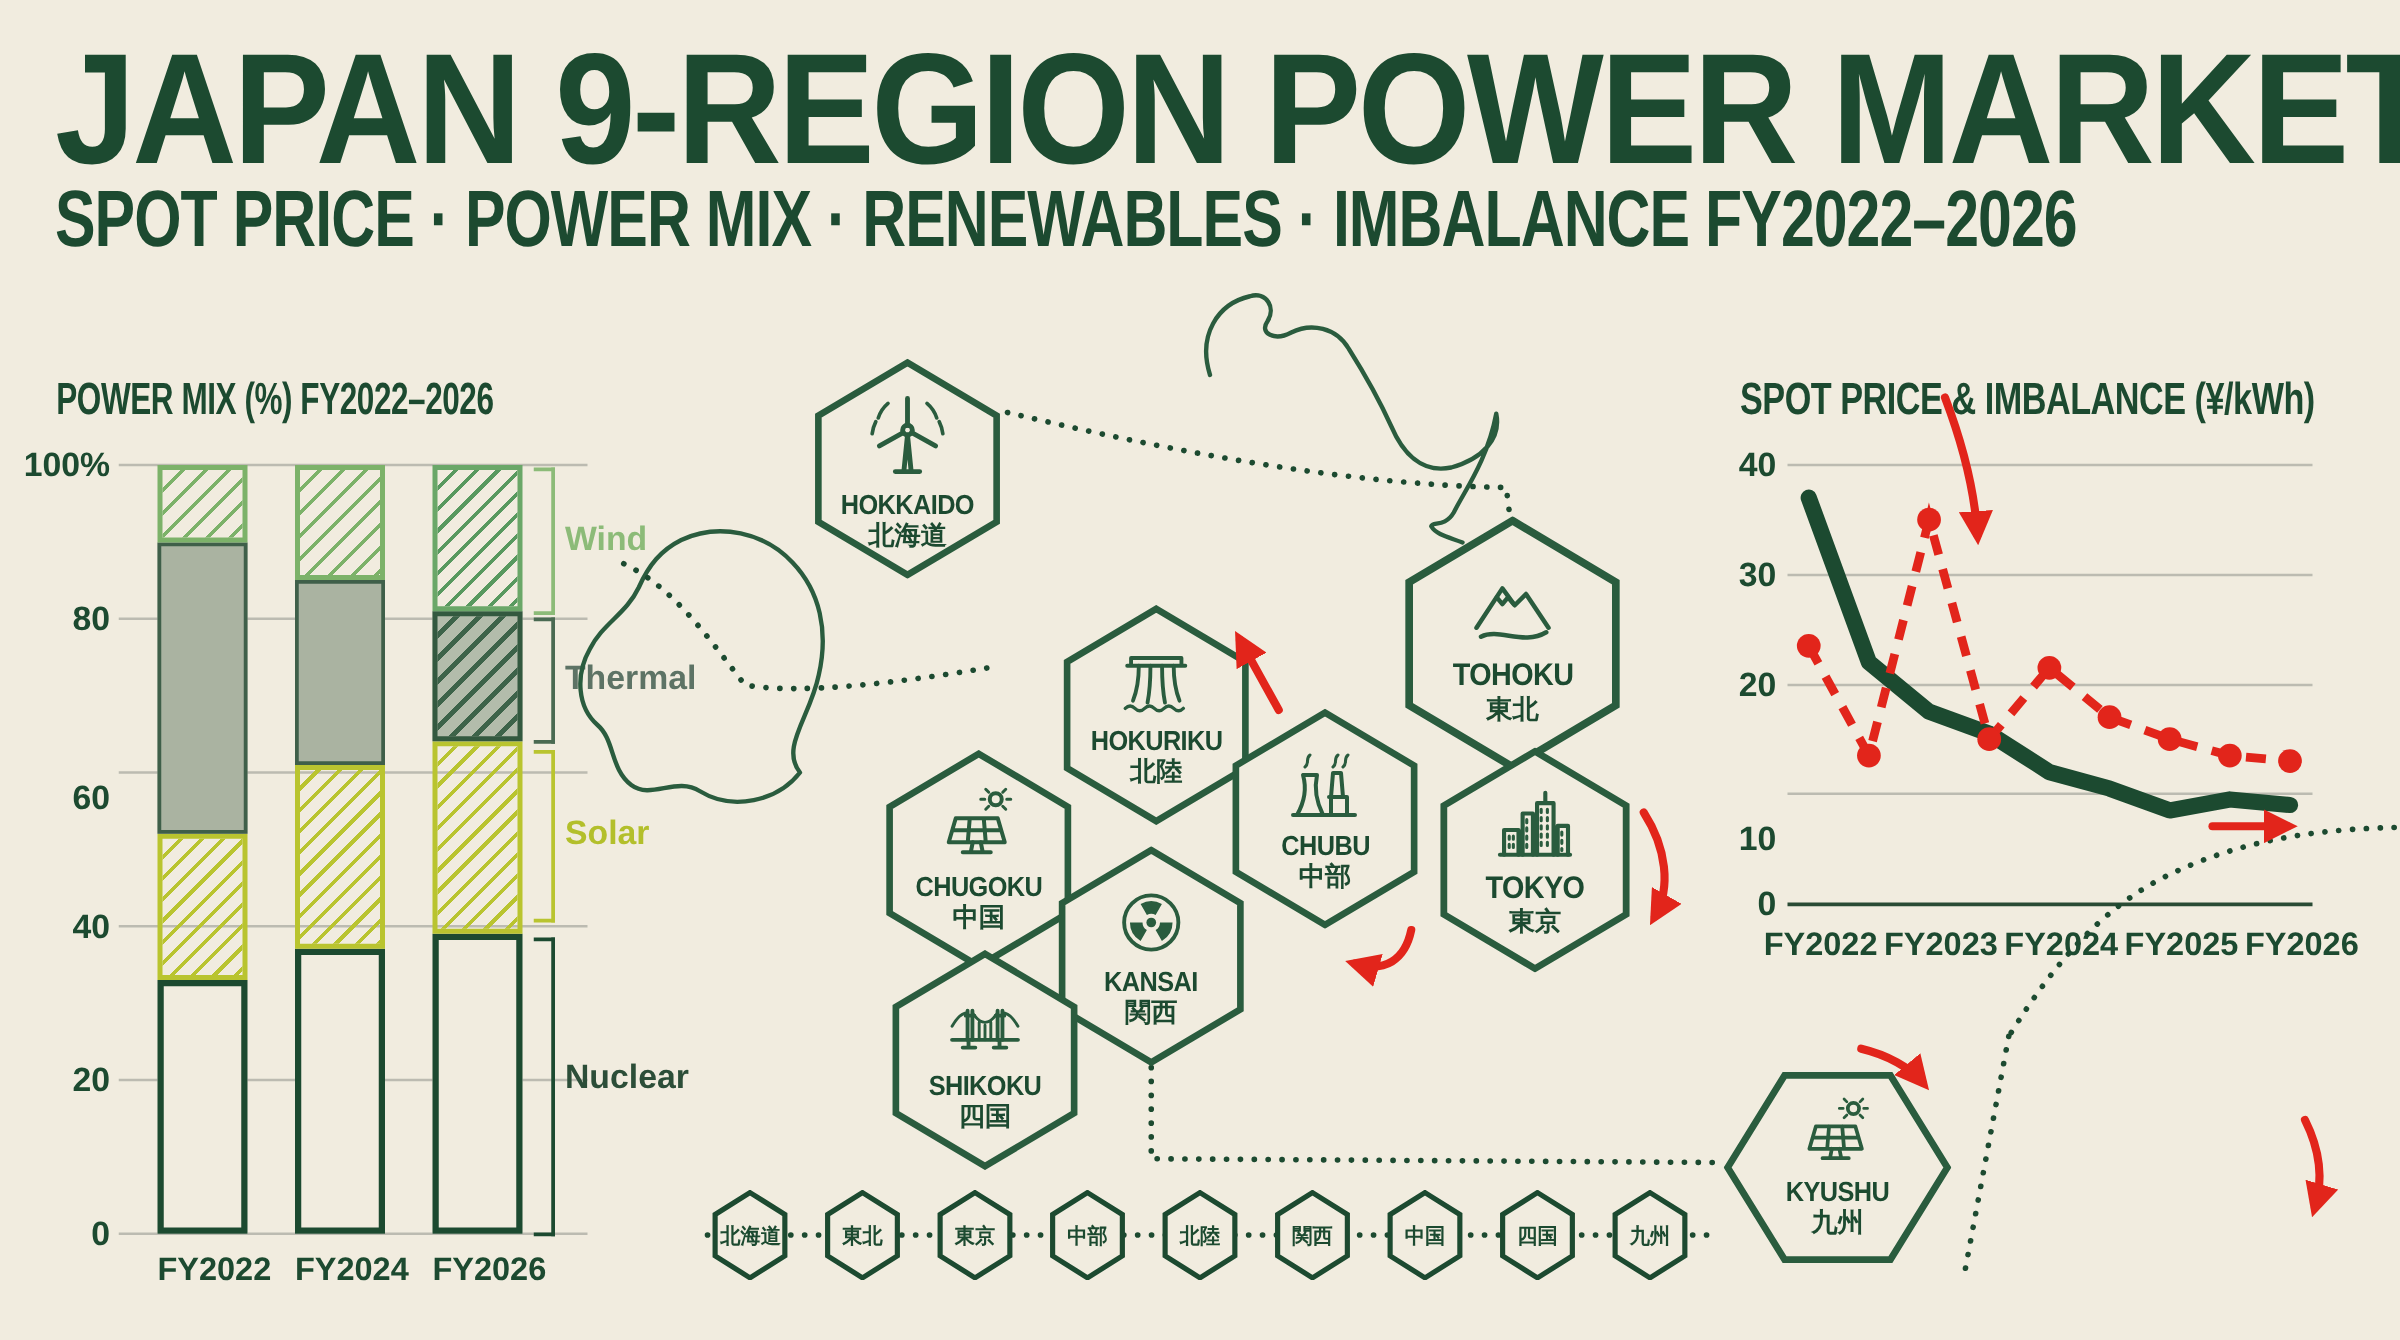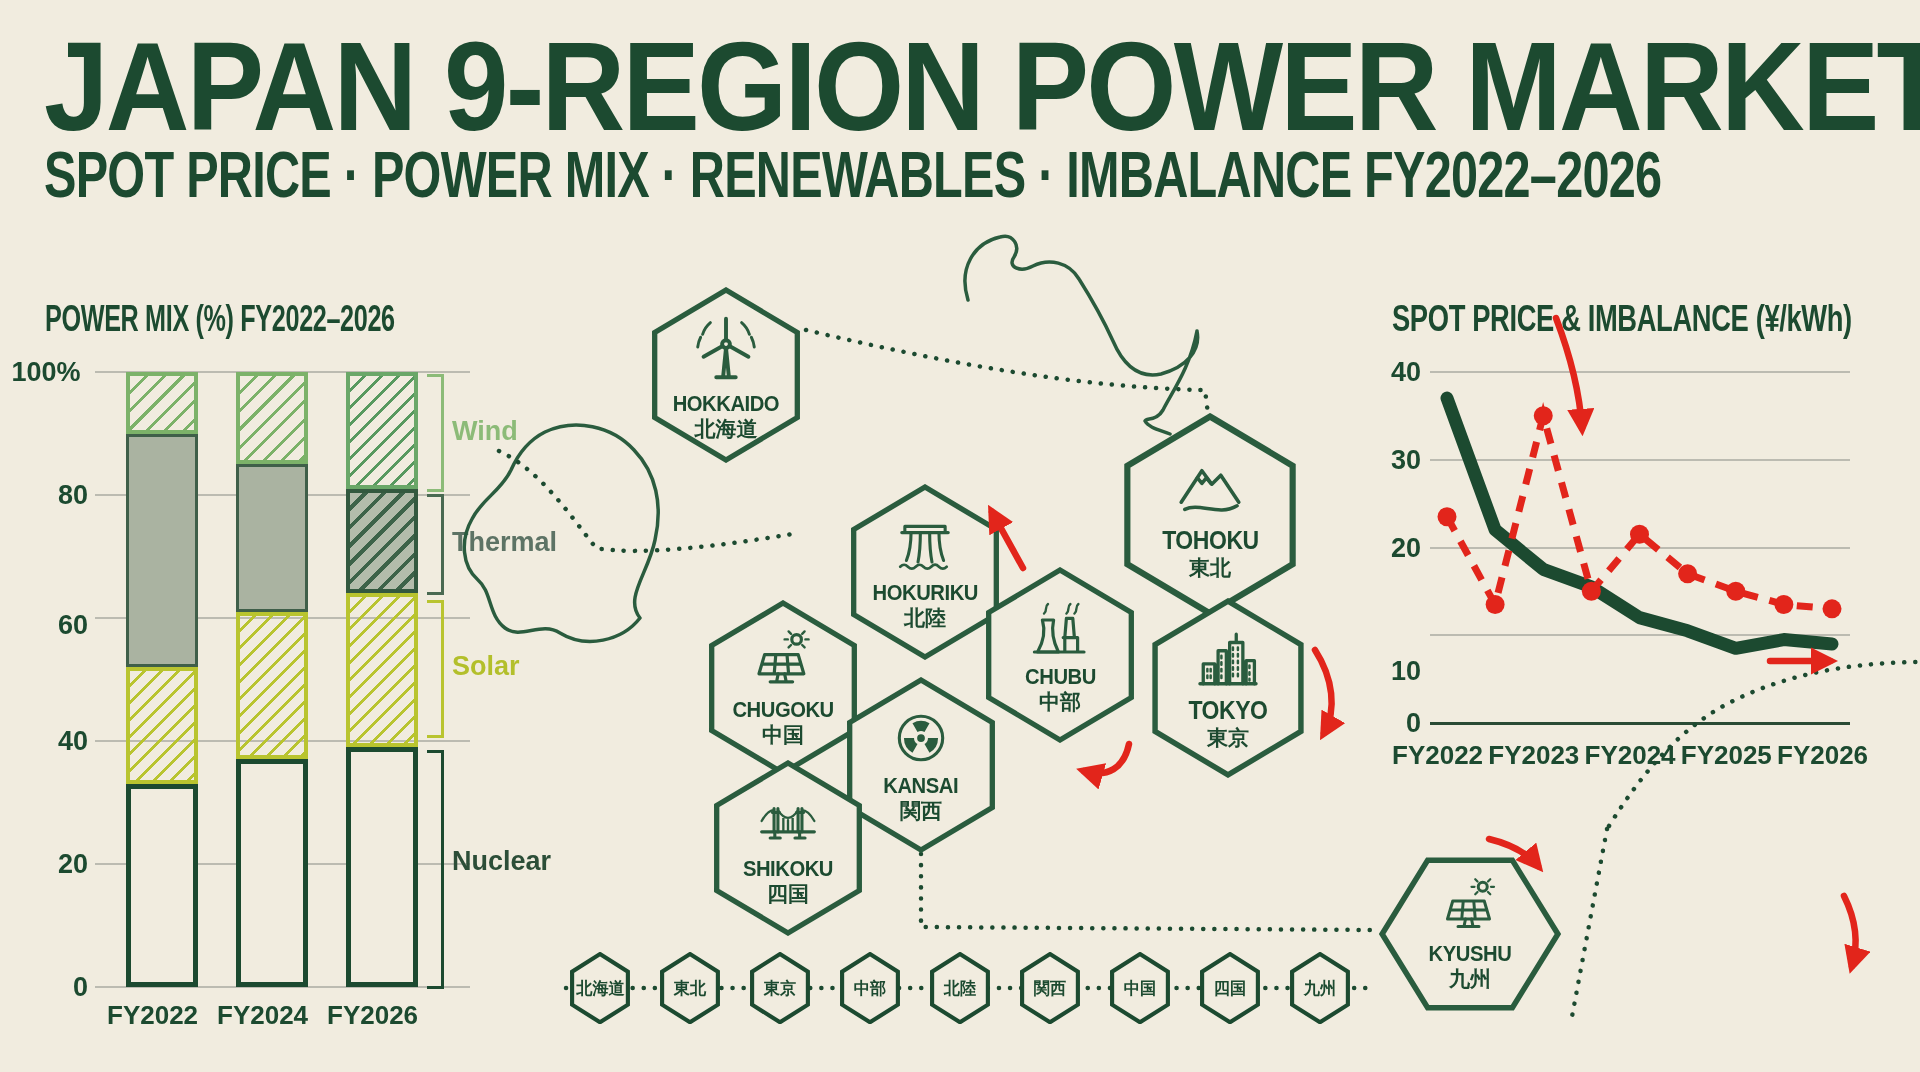--- a/index.html
+++ b/index.html
@@ -12,21 +12,21 @@
     color:#1c4a30;letter-spacing:-1px;white-space:nowrap;transform:scaleX(.76);transform-origin:left top}
   
   .chart-title{position:absolute;font-size:36px;font-weight:bold;color:#1c4a30;letter-spacing:-.5px;
     white-space:nowrap;transform-origin:left top}
   #pm-title{left:45px;top:298px;transform:scaleX(.70)}
   #sp-title{left:1392px;top:298px;transform:scaleX(.76)}
   
   .gridline{position:absolute;height:2px;background:#bcbbb1}
   .axis0{position:absolute;height:3px;background:#2a4b35}
   .ytick{position:absolute;width:84px;text-align:right;font-size:27px;font-weight:bold;color:#1c4a30;line-height:1}
-  .xtick{position:absolute;width:110px;text-align:left;font-size:26px;font-weight:bold;color:#1c4a30;line-height:1}
+  .xtick{position:absolute;width:110px;text-align:right;font-size:26px;font-weight:bold;color:#1c4a30;line-height:1}
   
   .seg{position:absolute;box-sizing:border-box}
   .seg-nuclear{background:#f1ecdf;border:5px solid #1c4a30}
   .seg-solar{background:repeating-linear-gradient(135deg,rgba(0,0,0,0) 0 9px,#b9c42f 9px 12px);border:4px solid #b9c42f}
   .seg-thermal{background:#aab3a1;border:3px solid #3f5f49}
   .seg-thermal.hatch{background:#b3bcab repeating-linear-gradient(135deg,rgba(0,0,0,0) 0 9px,#3d6349 9px 13px);border:4px solid #33593f}
   .seg-wind{background:repeating-linear-gradient(135deg,rgba(0,0,0,0) 0 10px,#7cb269 10px 13px);border:4px solid #7cb269}
   .seg-wind.dark{background:repeating-linear-gradient(135deg,rgba(0,0,0,0) 0 9px,#58995f 9px 12px);border:4px solid #6aa768}
   
   .bracket{position:absolute;width:14px;border-style:solid;border-color:#1c4a30;border-width:3px 3px 3px 0}
@@ -70,25 +70,25 @@
       <path d="M1609,826 C1645,768 1682,728 1727,704 C1790,671 1858,663 1917,662"></path>
     </g>
   </svg>
 
   <div class="big-title">JAPAN 9-REGION POWER MARKET</div>
   <div class="sub-title">SPOT PRICE · POWER MIX · RENEWABLES · IMBALANCE FY2022–2026</div>
 
   <div id="pm-title" class="chart-title">POWER MIX (%) FY2022–2026</div>
   <div id="pm-grid">
       <div class="gridline" style="left: 95px; top: 371px; width: 375px;"></div>
-      <div class="ytick" style="left: 4px; top: 359px; text-align: center;">100%</div>
+      <div class="ytick" style="left: 4px; top: 359px;">100%</div>
       <div class="gridline" style="left: 95px; top: 494px; width: 375px;"></div>
       <div class="ytick" style="left: 4px; top: 482px;">80</div>
       <div class="gridline" style="left: 95px; top: 617px; width: 375px;"></div>
-      <div class="ytick" style="left: 4px; top: 612px; text-align: right;">60</div>
+      <div class="ytick" style="left: 4px; top: 625px; text-align: right;">60</div>
       <div class="gridline" style="left: 95px; top: 740px; width: 375px;"></div>
       <div class="ytick" style="left: 4px; top: 728px;">40</div>
       <div class="gridline" style="left: 95px; top: 863px; width: 375px;"></div>
       <div class="ytick" style="left: 4px; top: 851px;">20</div>
       <div class="gridline" style="left: 95px; top: 986px; width: 375px;"></div>
       <div class="ytick" style="left: 4px; top: 974px;">0</div>
     </div>
   <div id="pm-bars">
       <div class="seg seg-nuclear" style="left: 126px; top: 784.05px; width: 72px; height: 202.95px;"></div>
       <div class="seg seg-solar" style="left: 126px; top: 667.2px; width: 72px; height: 116.85px;"></div>

